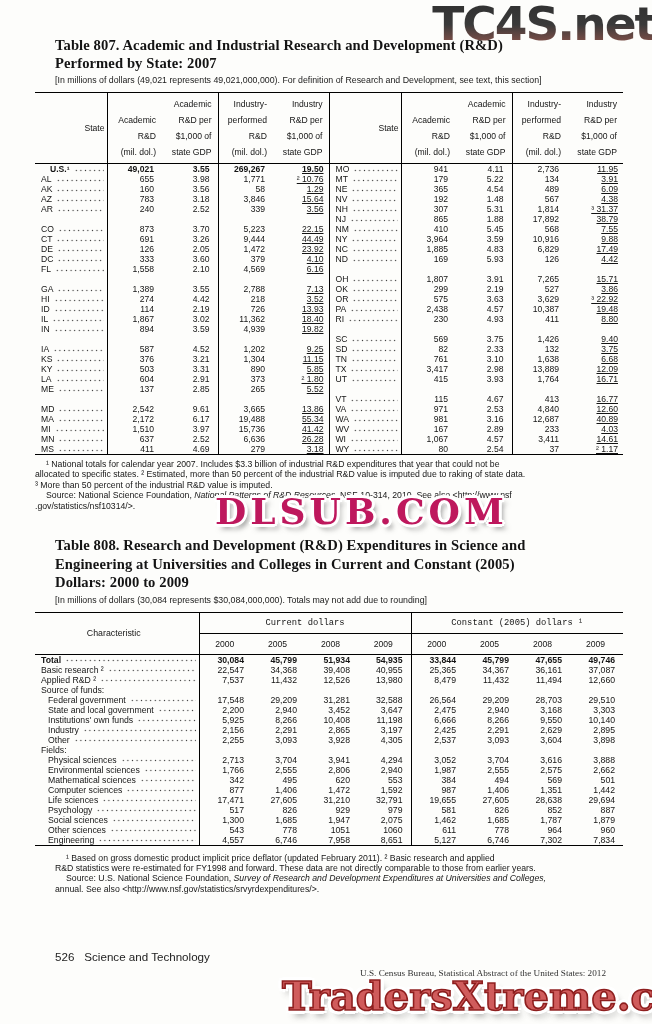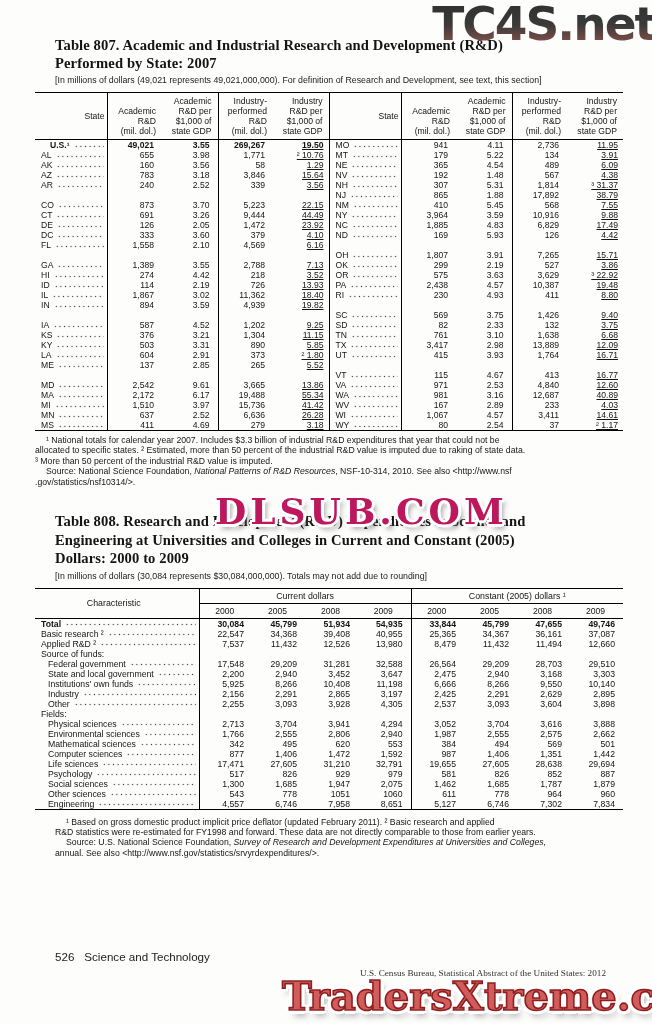--- a/index.html
+++ b/index.html
@@ -18,21 +18,21 @@
     margin:0 0 0 20px;letter-spacing:.1px;
   }
   .t1{margin-top:36px;}
   .t2{margin-top:25px;line-height:18.5px;}
   .bracket{font-size:8.8px;line-height:11px;margin:3px 0 0 20px;color:#1a1a1a;}
 
   
   table{border-collapse:collapse;table-layout:fixed;}
   .datatable{width:588px;margin-top:6px;border-top:1.6px solid #000;border-bottom:1.6px solid #000;}
   .datatable th{
-    font-weight:normal;font-size:8.6px;line-height:10px;
+    font-weight:normal;font-size:8.6px;line-height:16px;
     white-space:pre-line;vertical-align:bottom;text-align:right;
     padding:3px 6px 3px 0;border-bottom:1px solid #000;
   }
   .datatable th.statehead{vertical-align:middle;padding:3px 2px;}
   .datatable td{
     font-size:8.6px;line-height:10px;height:10px;padding:0;
     vertical-align:bottom;white-space:nowrap;
   }
   .vr{border-right:1px solid #000;}
   .num{text-align:right;padding-right:8px !important;}
@@ -44,21 +44,21 @@
     flex:1;height:7px;margin:0 3px 1.5px 4px;
     background-image:radial-gradient(circle,#3c3c3c 0.7px,transparent 0.95px);
     background-size:4.6px 4.6px;background-repeat:repeat-x;background-position:0 100%;
   }
   .us .cellflex{padding-left:15px;}
 
   
   .t808 td{font-size:8.7px;line-height:10px;height:10px;}
   .t808 th.grouphead{
     text-align:center;vertical-align:middle;border-bottom:1px solid #000;
-    padding:2px 0;font-size:8.8px;
+    padding:2px 0;font-size:8.8px;font-family:Liberation Mono, monospace;
   }
   .t808 th.charhead{
     text-align:center;vertical-align:middle;border-bottom:1px solid #000;
     font-size:8.8px;
   }
   .t808 th.year{text-align:center;padding:2px 10px 2px 8px;}
   .sub .cellflex{padding-left:13px;}
   .section .cellflex{padding-left:6px;text-align:right;}
 
   

